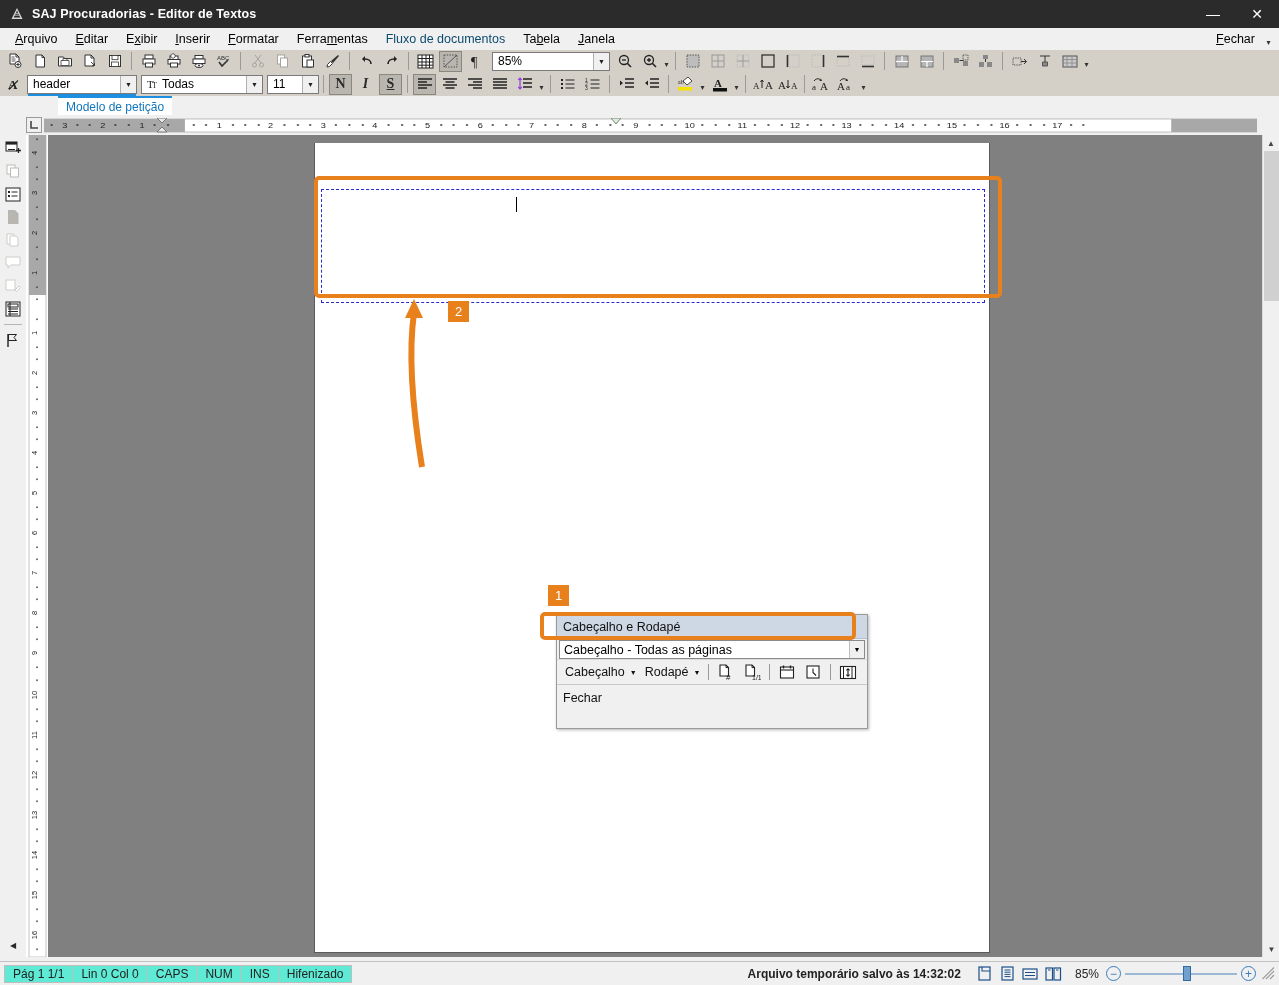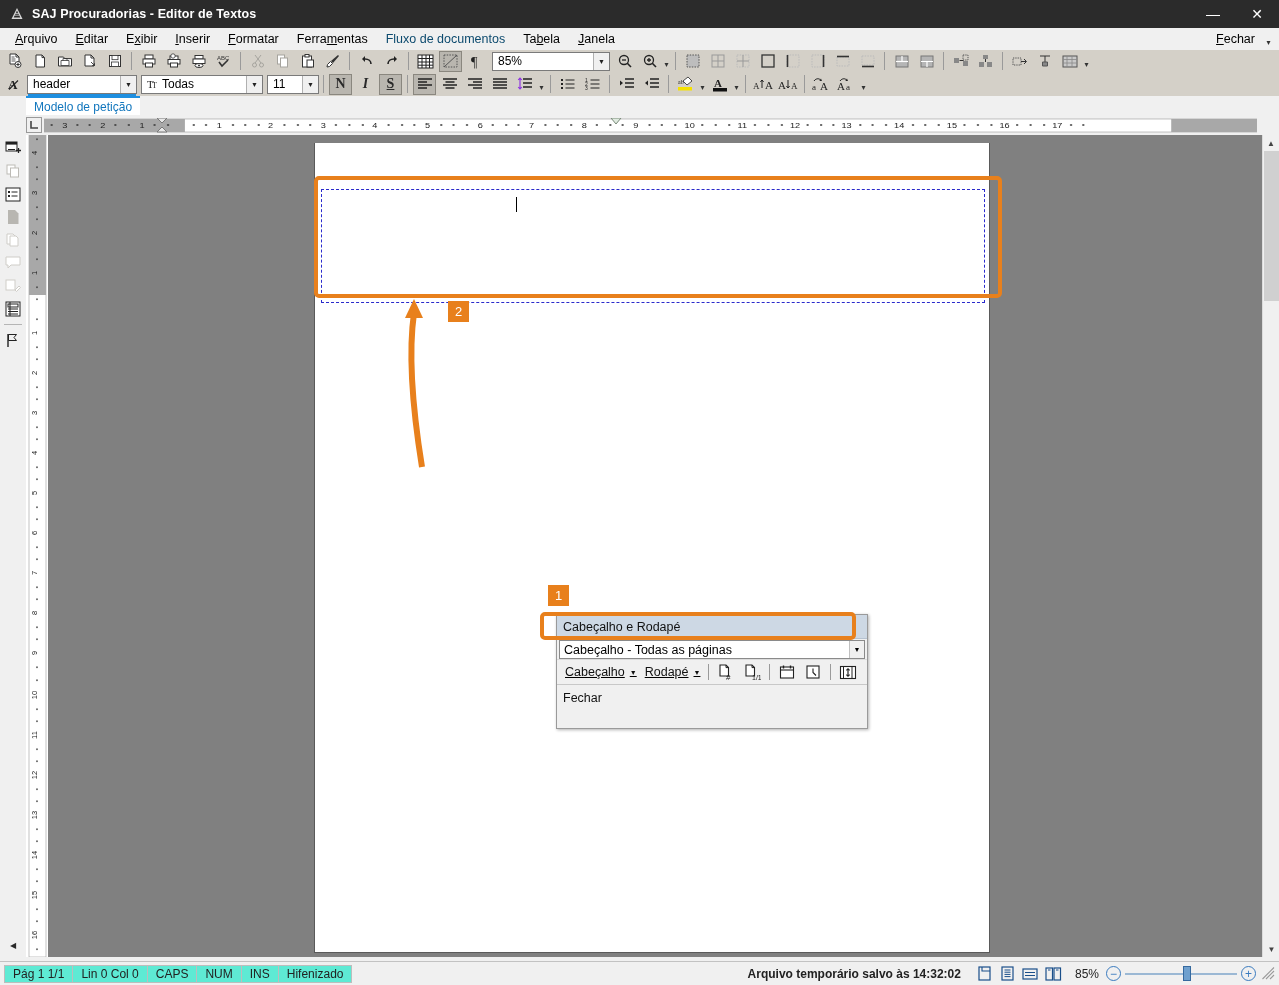--- a/index.html
+++ b/index.html
@@ -58,21 +58,21 @@
   .combo .ctext { padding-left: 5px; flex:1; white-space:nowrap; overflow:hidden; color:#000; }
   .combo .carrow {
     width: 16px; height: 17px; background:#f0f0f0; border-left:1px solid #b0b0b0;
     display:flex; align-items:center; justify-content:center; font-size:7px; color:#222;
   }
   .combo.underline::after {
     content:''; position:absolute; left:0; right:0; bottom:-3px; height:2px; background:#1e8fe0;
   }
 
   
-  .tabstrip { height: 19px; background:#f0f0f0; display:flex; align-items:stretch; padding-left:26px; }
+  .tabstrip { height: 19px; background:#f0f0f0; display:flex; align-items:stretch; padding-left:26px;margin-left:32px; }
   .doctab {
     background:#ffffff; border-top:2px solid #1e8fe0; color:#1176bd;
     padding: 0 8px; display:flex; align-items:center; font-size:12px;
   }
   .tabrest { flex:1; background:#f0f0f0; }
 
   
   .rulerrow { height: 20px; background:#f0f0f0; display:flex; align-items:center; }
   .tabbox {
     width:16px; height:16px; margin-left:26px; border:1px solid #9a9a9a; background:#f0f0f0;
@@ -125,21 +125,21 @@
     height:24px; background:#cdd8e4; border-bottom:1px solid #b6c2d0;
     display:flex; align-items:center; padding-left:6px; font-size:12.5px; color:#111;
   }
   .dlg-combo {
     margin:1px 2px 0; height:19px; background:#fff; border:1px solid #8a8a8a;
     display:flex; align-items:center; font-size:12.5px;gap:44px;
   }
   .dlg-combo .ctext { flex:1; padding-left:4px; }
   .dlg-tools {
     height:26px; display:flex; align-items:center; padding-left:4px;
-    border-top:1px solid #dcdcdc; border-bottom:1px solid #c8c8c8; background:#f0f0f0;text-decoration:underline;
+    border-top:1px solid #dcdcdc; border-bottom:1px solid #c8c8c8; background:#f0f0f0;
   }
   .dlg-menubtn { display:flex; align-items:center; font-size:12.5px; padding:2px 4px; color:#111; }
   .dlg-menubtn .ar { font-size:7px; margin-left:5px; }
   .dlg-ibtn { width:24px; height:22px; display:flex; align-items:center; justify-content:center; margin:0 1px; }
   .dlg-close {
     height:26px; display:flex; align-items:center; padding-left:6px; font-size:12.5px; color:#111;
   }
 
   
   .statusbar {

